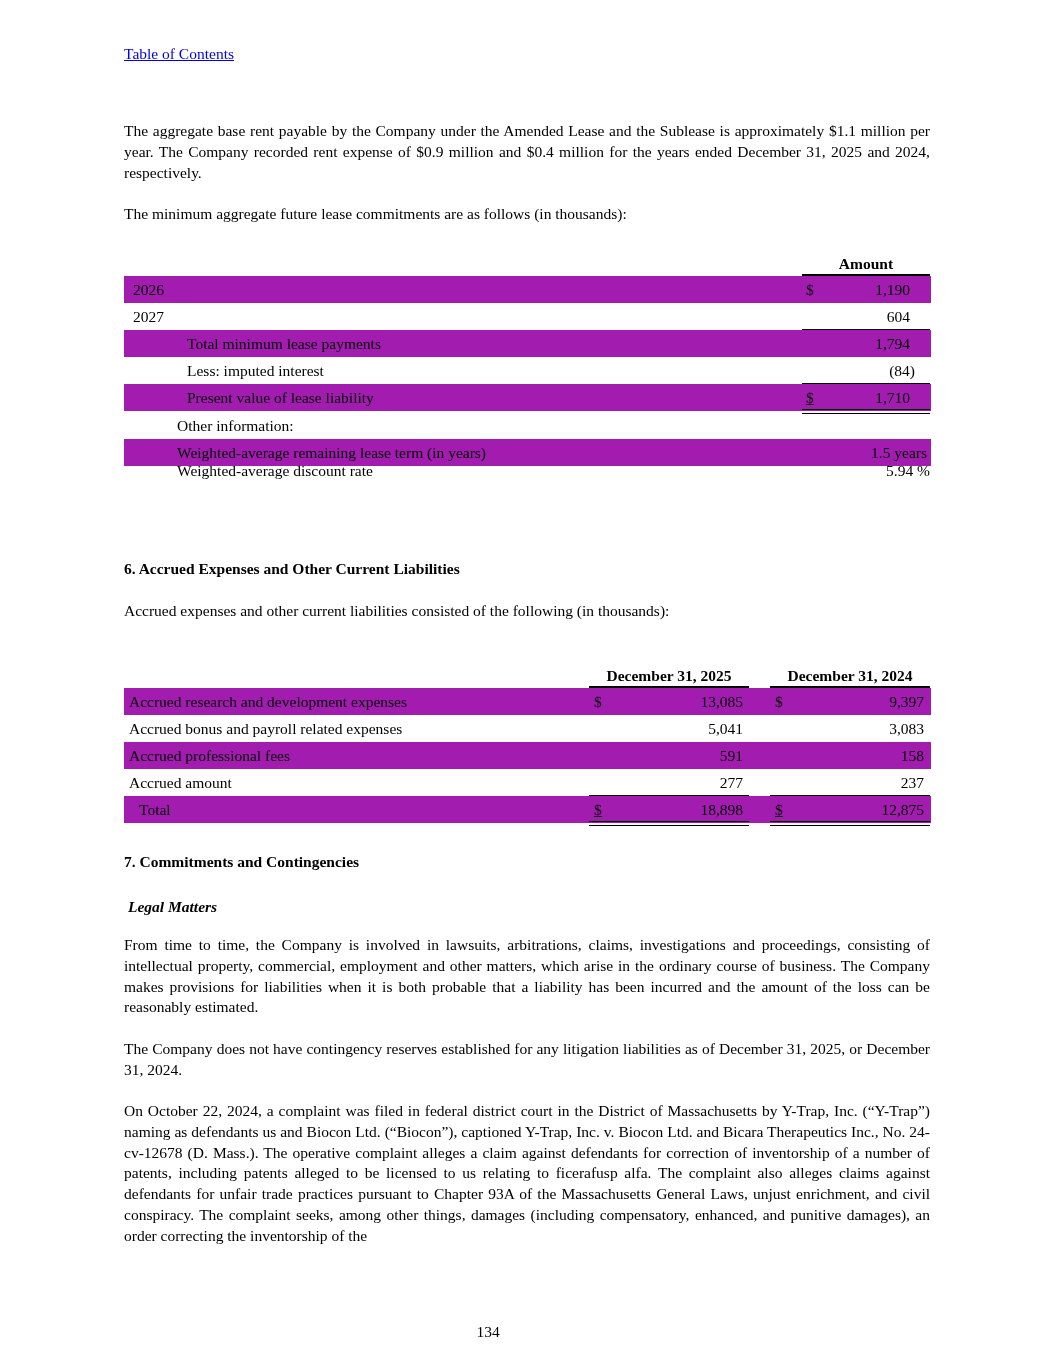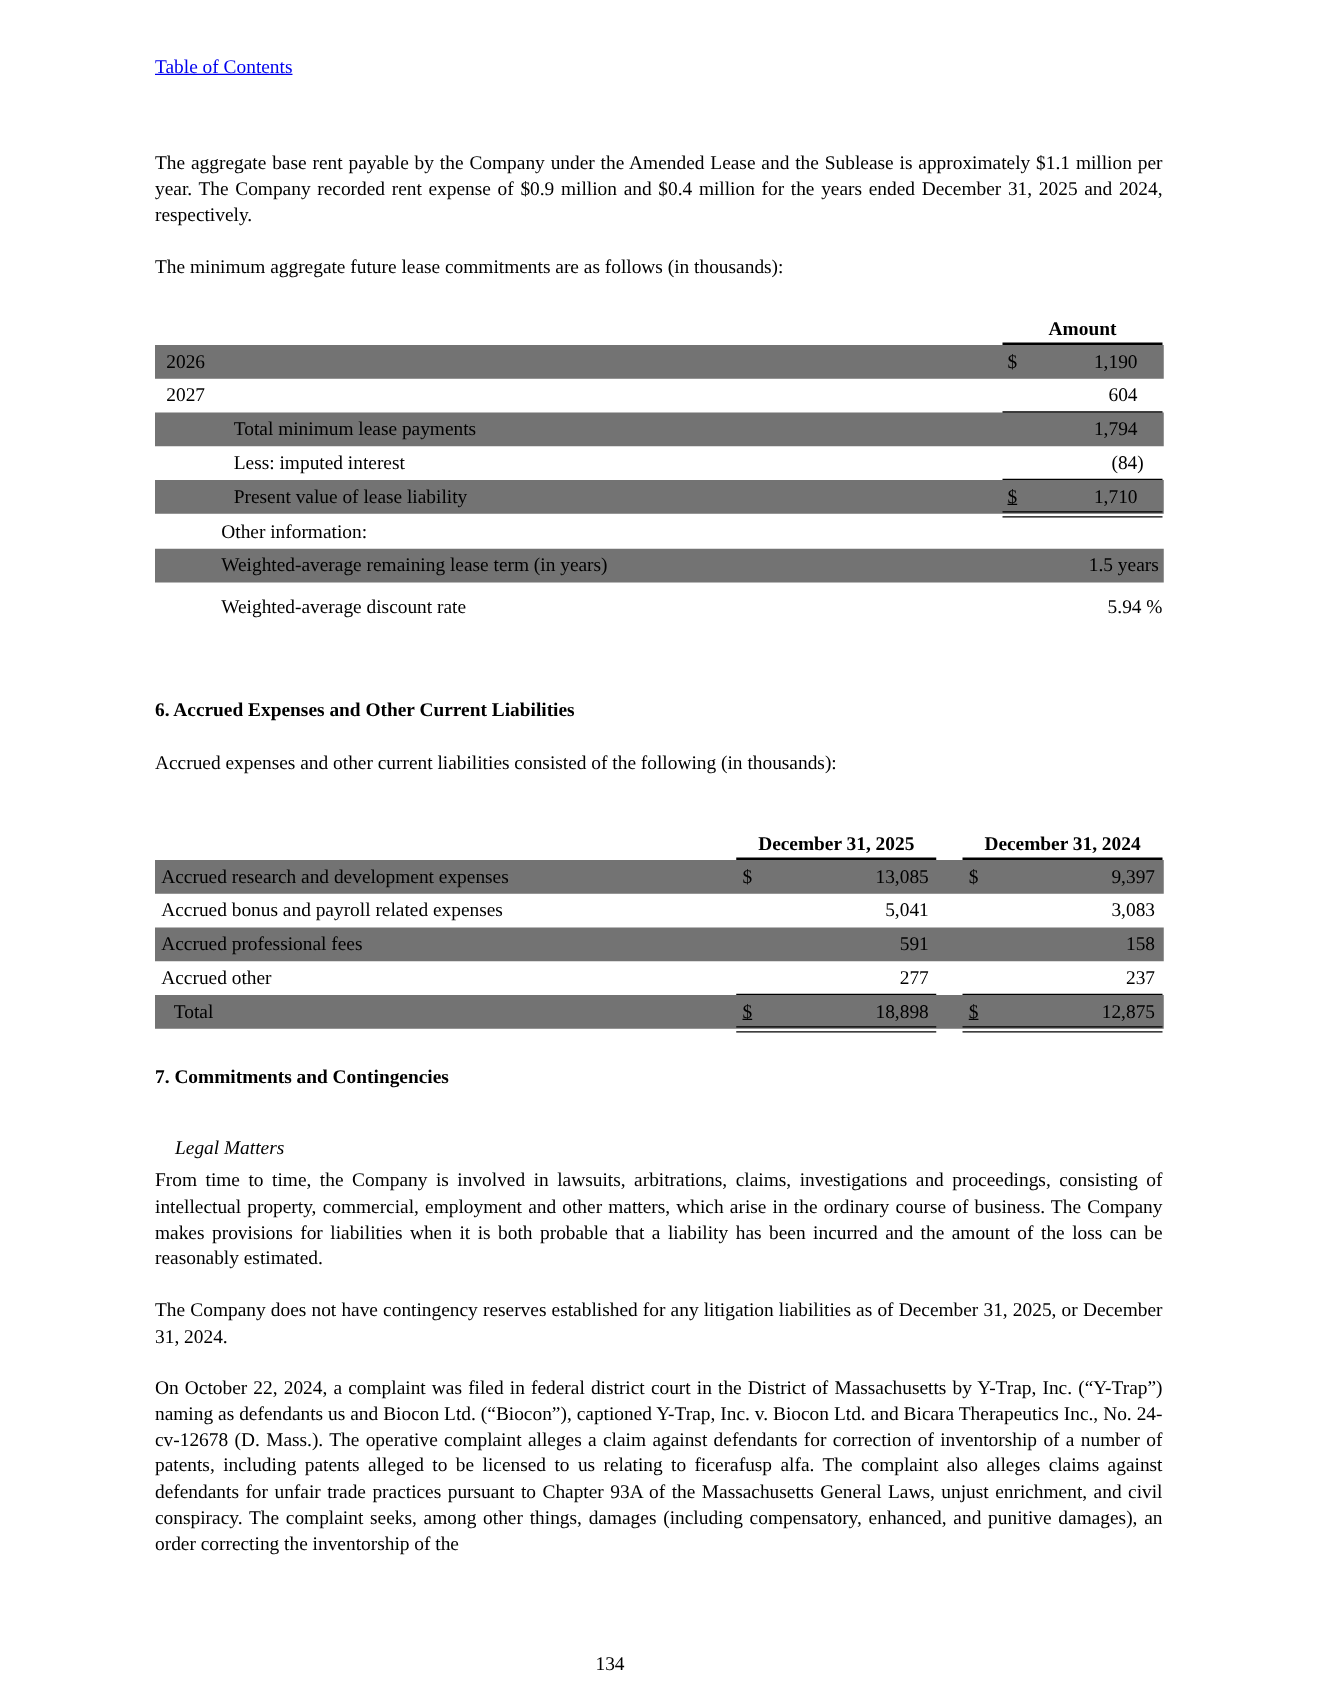--- a/index.html
+++ b/index.html
@@ -4,26 +4,26 @@
 <style>
   html, body { margin: 0; padding: 0; background: #ffffff; }
   body {
     width: 1055px; height: 1365px; position: relative; overflow: hidden;
     font-family: "Liberation Serif", "DejaVu Serif", serif;
     color: #000; font-size: 15.5px;
   }
   .toc { position: absolute; left: 124px; top: 45px; color: #0000ee; text-decoration: underline; font-size: 15.5px; cursor: pointer; }
   .para { position: absolute; left: 124px; width: 806px; text-align: justify; line-height: 20.8px; margin: 0; }
   .heading { position: absolute; left: 124px; font-weight: bold; margin: 0; }
-  .subheading { position: absolute; left: 124px; font-weight: normal; font-style: italic; margin: 16px; }
+  .subheading { position: absolute; left: 124px; font-weight: bold; font-style: italic; margin: 4px; }
 
   
   .tbl { position: absolute; left: 124px; width: 807px; }
   .row { position: absolute; left: 0; width: 807px; height: 27px; }
-  .row.hl { background: #737373; }
+  .row.hl { background: #a21caf; }
   .cell { position: absolute; top: 0; line-height: 27px; white-space: nowrap; }
   .colhead { position: absolute; font-weight: bold; text-align: center; line-height: 20px; }
   .rule { position: absolute; height: 0; border-top: 2px solid #000; }
   .drule { position: absolute; height: 3px; border-top: 1.5px solid #000; border-bottom: 1.5px solid #000; }
 
   .pagenum { position: absolute; left: 0; width: 976px; top: 1323px; text-align: center; }
 </style>
 </head>
 <body>
 
@@ -61,21 +61,21 @@
     <span class="cell" style="right:21px;">1,710</span>
   </div>
   <div class="drule" style="left:678px; width:128px; top:157px;"></div>
   <div class="row" style="top:160px;">
     <span class="cell" style="left:53px;">Other information:</span>
   </div>
   <div class="row hl" style="top:187px;">
     <span class="cell" style="left:53px;">Weighted-average remaining lease term (in years)</span>
     <span class="cell" style="right:4px;">1.5 years</span>
   </div>
-  <div class="row" style="top:220px;text-decoration:underline;">
+  <div class="row" style="top:205px;text-decoration:underline;">
     <span class="cell" style="left:53px;">Weighted-average discount rate</span>
     <span class="cell" style="right:1px;">5.94 %</span>
   </div>
 </div>
 
 <p class="heading" style="top:560px;">6. Accrued Expenses and Other Current Liabilities</p>
 <p class="para" style="top:601px;">Accrued expenses and other current liabilities consisted of the following (in thousands):</p>
 
 <div class="tbl" style="top:664px; height:165px;">
   <div class="colhead" style="left:465px; width:160px; top:2px;">December 31, 2025</div>
@@ -94,21 +94,21 @@
     <span class="cell" style="left:5px;">Accrued bonus and payroll related expenses</span>
     <span class="cell" style="right:188px;">5,041</span>
     <span class="cell" style="right:7px;">3,083</span>
   </div>
   <div class="row hl" style="top:78px;">
     <span class="cell" style="left:5px;">Accrued professional fees</span>
     <span class="cell" style="right:188px;">591</span>
     <span class="cell" style="right:7px;">158</span>
   </div>
   <div class="row" style="top:105px;">
-    <span class="cell" style="left:5px;">Accrued other</span>
+    <span class="cell" style="left:5px;">Accrued amount</span>
     <span class="cell" style="right:188px;">277</span>
     <span class="cell" style="right:7px;font-family:Liberation Serif, serif;">237</span>
   </div>
   <div class="rule" style="left:465px; width:160px; top:131px;"></div>
   <div class="rule" style="left:646px; width:160px; top:131px;"></div>
   <div class="row hl" style="top:132px;">
     <span class="cell" style="left:15px;">Total</span>
     <span class="cell" style="left:470px; text-decoration:underline;">$</span>
     <span class="cell" style="right:188px;">18,898</span>
     <span class="cell" style="left:651px; text-decoration:underline;">$</span>

